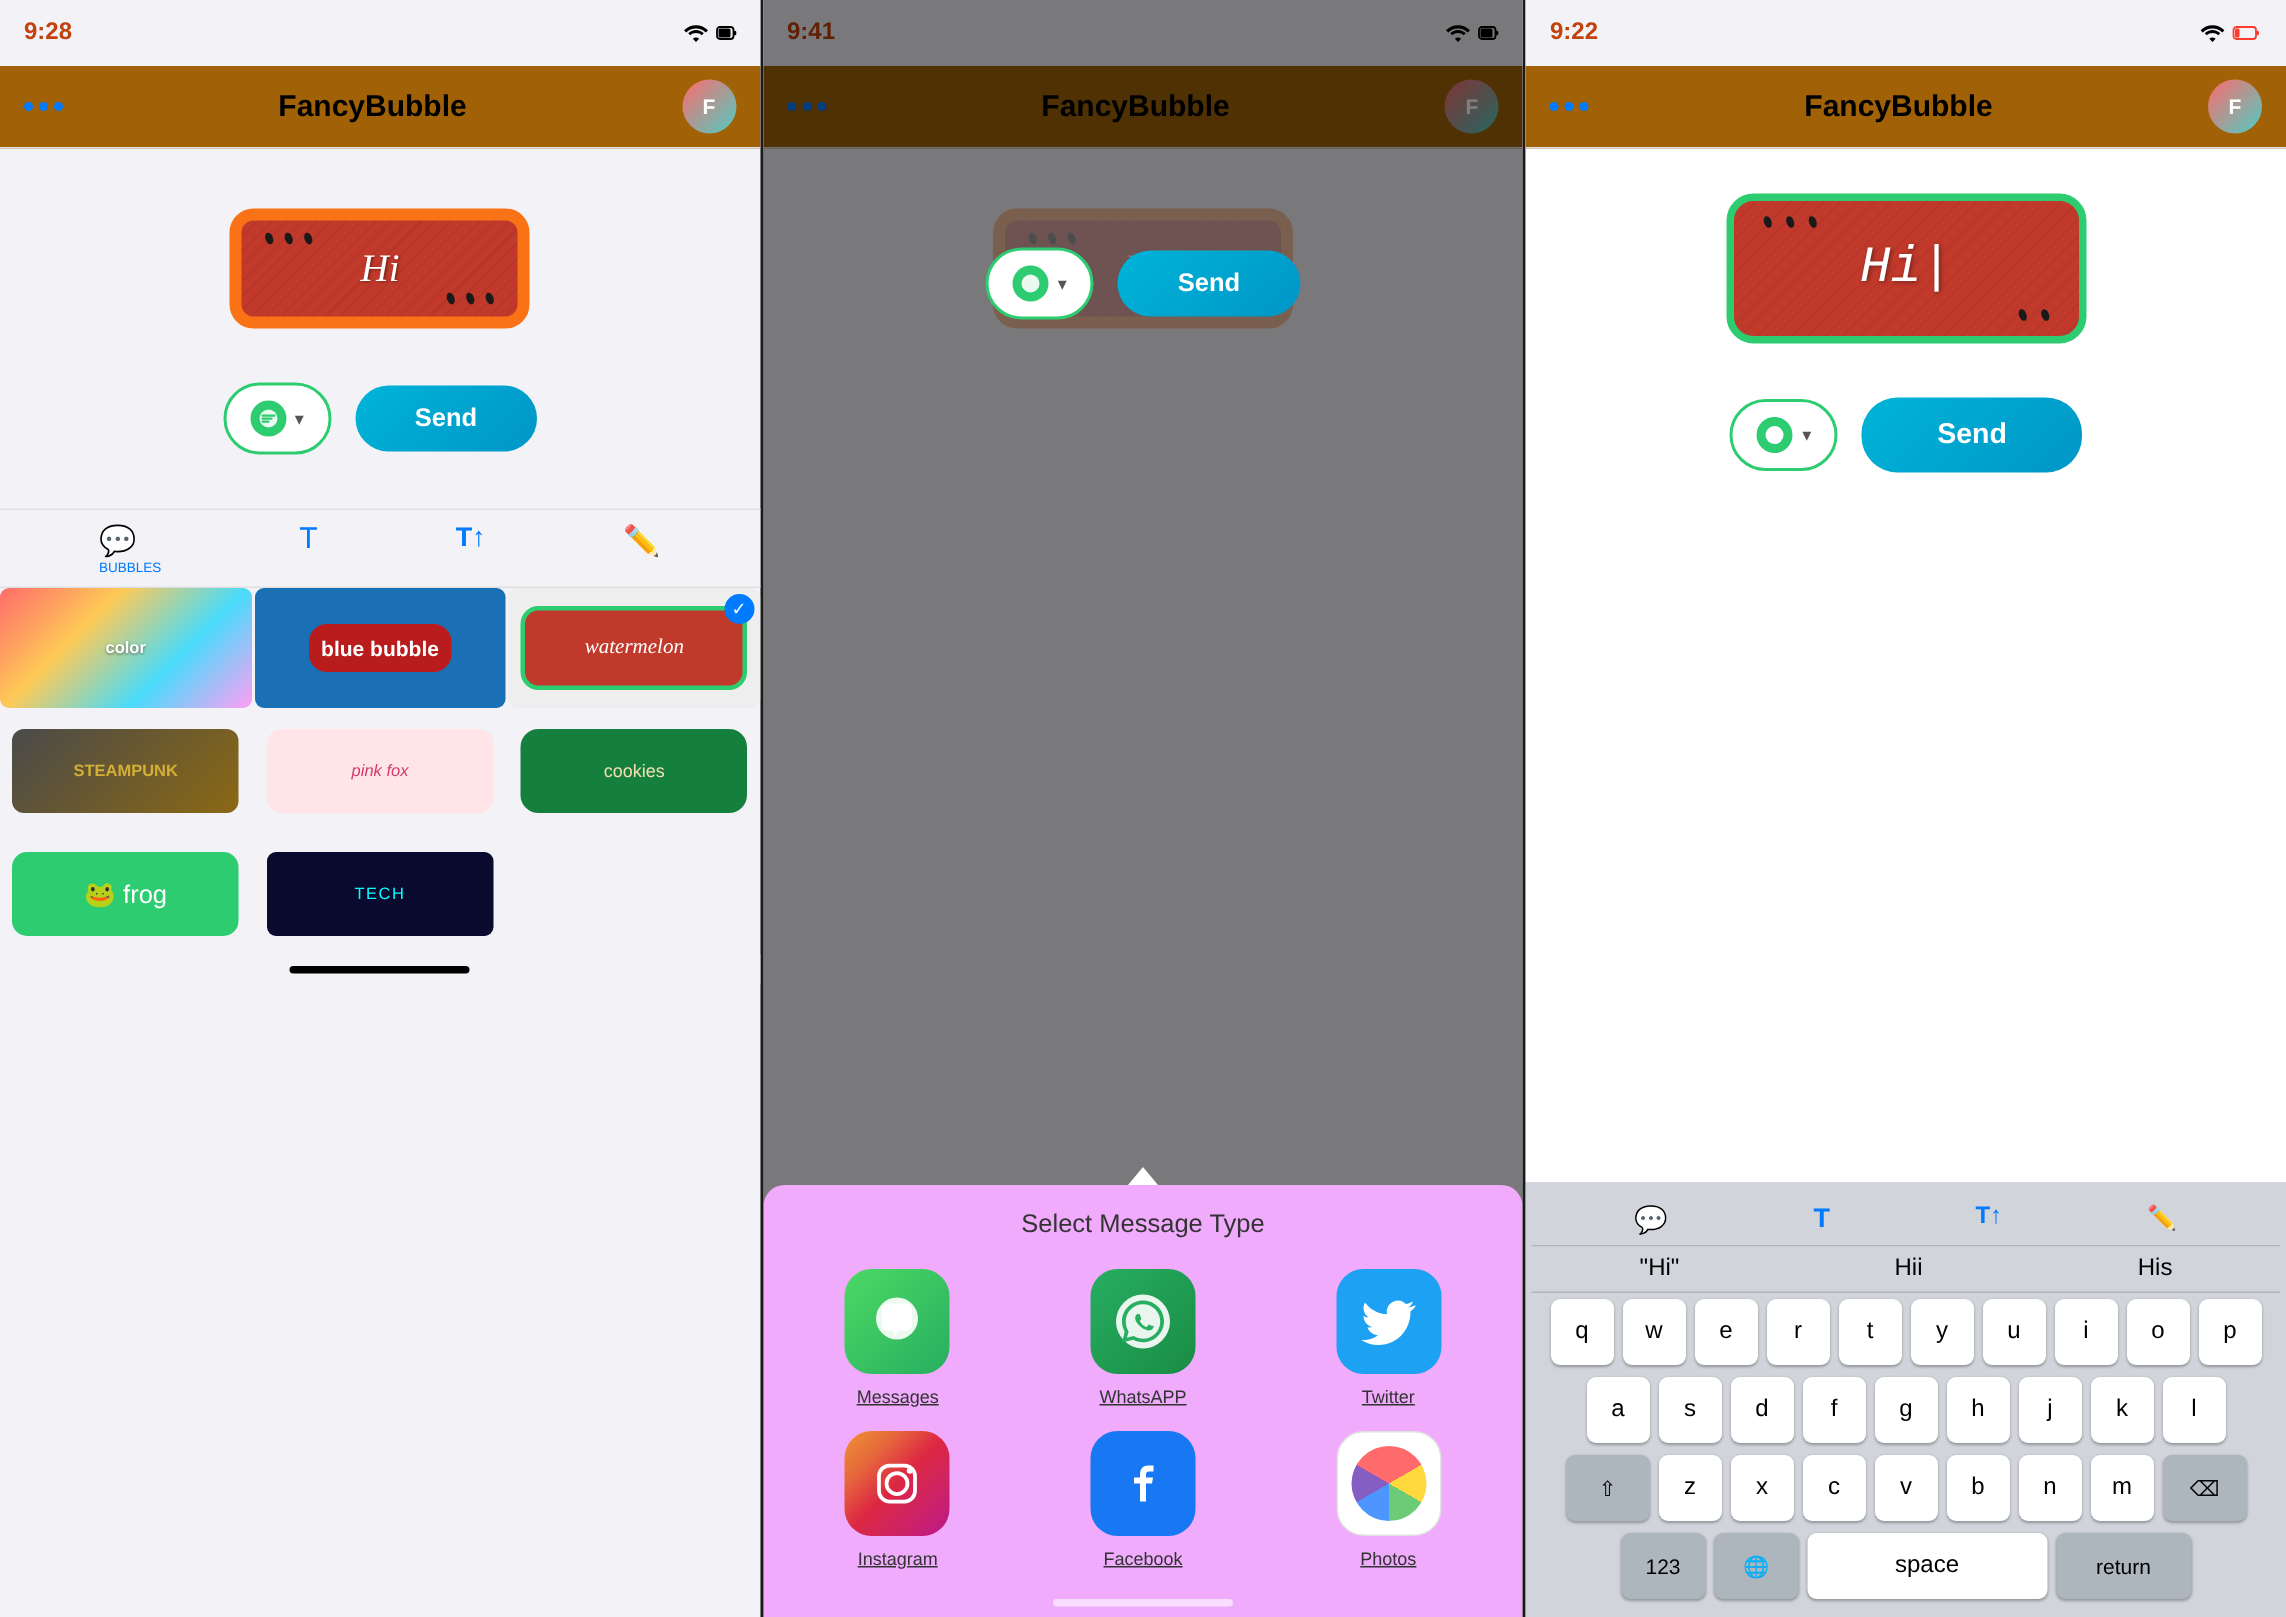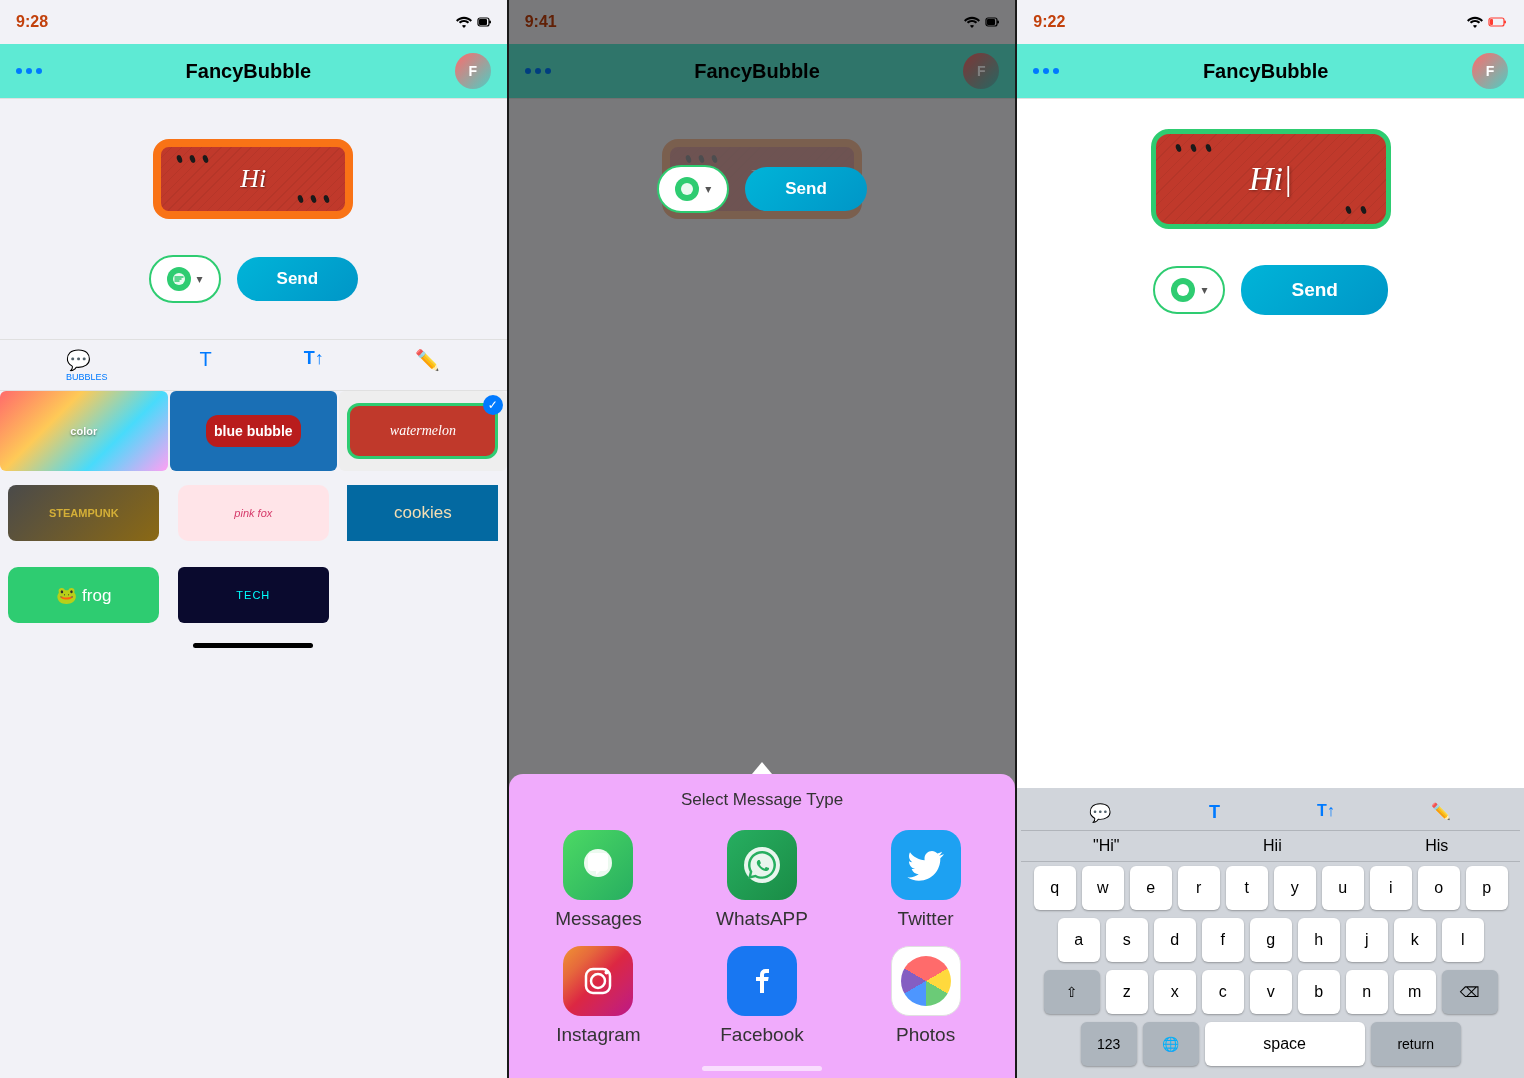--- a/index.html
+++ b/index.html
@@ -33,21 +33,21 @@
       font-weight: 600;
       color: #c2410c;
     }
     .status-bar .time { font-size: 16px; font-weight: 700; }
     .status-icons { display: flex; align-items: center; gap: 5px; }
     .status-icons svg { fill: #000; }
 
     
     .nav-bar {
       height: 55px;
-      background: #5eead4;
+      background: #a16207;
       display: flex;
       align-items: center;
       justify-content: space-between;
       padding: 0 16px;
       border-bottom: 1px solid #e0e0e0;
     }
     .nav-dots { display: flex; gap: 4px; }
     .nav-dot { width: 6px; height: 6px; border-radius: 50%; background: #007aff; }
     .nav-title { font-size: 20px; font-weight: 700; color: #000; }
     .nav-avatar {
@@ -220,23 +220,24 @@
       gap: 8px;
       cursor: pointer;
     }
     .modal-app-icon {
       width: 70px; height: 70px;
       border-radius: 18px;
       display: flex; align-items: center; justify-content: center;
       font-size: 36px;
     }
     .modal-app-label {
-      font-size: 19px;
+      font-size: 12px;
       color: #333;
       text-align: center;
+      text-decoration: underline;
     }
 
     
     .icon-messages { background: linear-gradient(135deg, #4cd964, #27ae60); }
     .icon-whatsapp { background: linear-gradient(135deg, #27ae60, #1a8c46); }
     .icon-twitter { background: #1da1f2; }
     .icon-instagram { background: linear-gradient(135deg, #f09433, #e6683c, #dc2743, #cc2366, #bc1888); }
     .icon-facebook { background: #1877f2; }
     .icon-photos { background: #fff; border: 1px solid #e0e0e0; }
     .modal-arrow {
@@ -303,21 +304,21 @@
       border-radius: 12px;
       width: 90%;
       height: 70%;
       display: flex; align-items: center; justify-content: center;
       color: #fff; font-family: Georgia, serif; font-style: italic;
       font-size: 14px;
     }
     .sticker-steampunk { background: linear-gradient(135deg, #4a4a4a, #8b6914); color: #d4af37; font-size: 11px; font-weight: 700; border-radius: 8px; padding: 6px; }
     .sticker-pink { background: #ffe4e8; color: #d63a6a; font-size: 11px; font-style: italic; border-radius: 10px; padding: 6px; }
     .sticker-metal { background: linear-gradient(135deg, #bdc3c7, #95a5a6); color: #2c3e50; font-size: 11px; font-style: italic; border-radius: 8px; padding: 6px; }
-    .sticker-cookies { background: #0369a1; color: #f5deb3; font-size: 17px; border-radius: 0; padding: 6px; }
+    .sticker-cookies { background: #15803d; color: #f5deb3; font-size: 12px; border-radius: 12px; padding: 6px; }
     .sticker-frog { background: #2ecc71; color: #fff; font-size: 17px; border-radius: 10px; padding: 6px; }
     .sticker-tech { background: #0a0a2e; color: #00ffff; font-size: 11px; border-radius: 6px; padding: 6px; letter-spacing: 1px; }
 
     .checkmark-badge {
       position: absolute;
       top: 4px; right: 4px;
       background: #007aff;
       border-radius: 50%;
       width: 20px; height: 20px;
       display: flex; align-items: center; justify-content: center;
@@ -617,21 +618,21 @@
     </div>
 
     <div style="display:flex;justify-content:center;padding:30px 20px 20px;">
       <div style="width:240px;height:100px;background:#c0392b;border-radius:18px;border:5px solid #2ecc71;position:relative;display:flex;align-items:center;justify-content:center;overflow:hidden;">
         <div style="position:absolute;inset:0;background:repeating-linear-gradient(-45deg,transparent,transparent 7px,rgba(0,0,0,0.06) 7px,rgba(0,0,0,0.06) 8px);"></div>
         <div style="position:absolute;top:10px;left:20px;display:flex;gap:10px;">
           <div class="seed"></div>
             <div class="seed"></div>
             <div class="seed"></div>
         </div>
-        <span style="font-size:34px;font-style:italic;color:#fff;font-family:Liberation Serif, serif;z-index:1;text-shadow:1px 1px 3px rgba(0,0,0,0.4);">Hi|</span>
+        <span style="font-size:34px;font-style:italic;color:#fff;font-family:Liberation Mono, monospace;z-index:1;text-shadow:1px 1px 3px rgba(0,0,0,0.4);">Hi|</span>
         <div style="position:absolute;bottom:10px;right:20px;display:flex;gap:10px;">
           <div class="seed"></div>
             <div class="seed"></div>
         </div>
       </div>
     </div>
 
     <div class="action-row">
       <button class="msg-type-btn">
         <div class="msg-icon-green">

